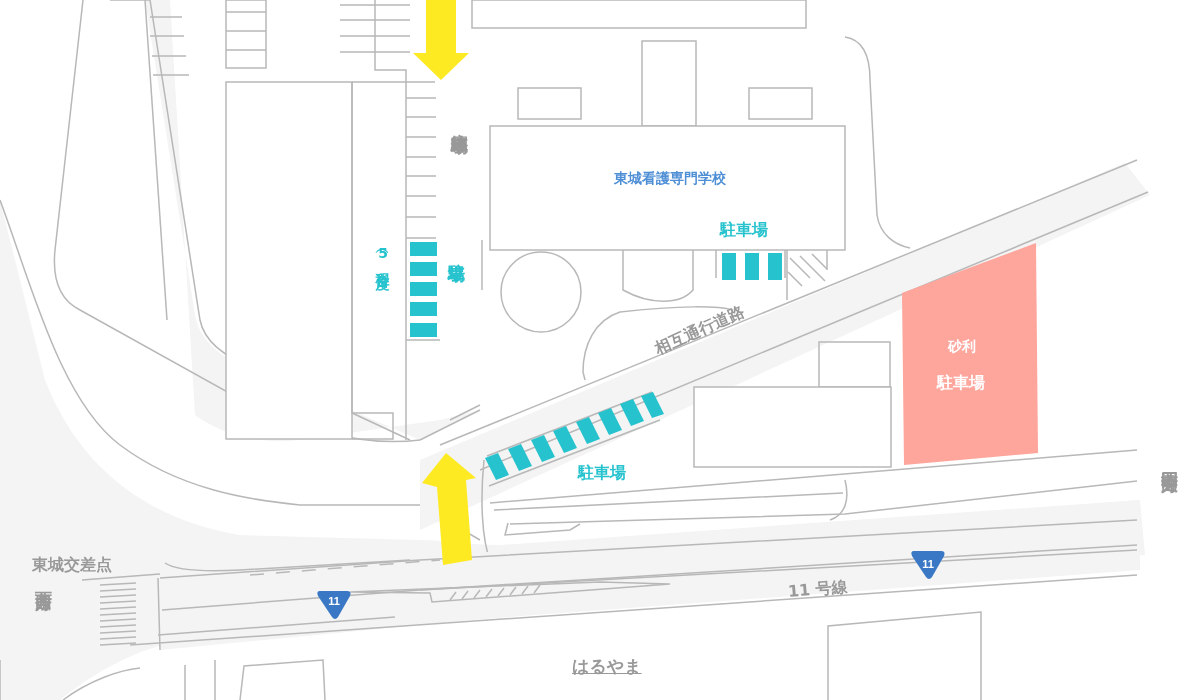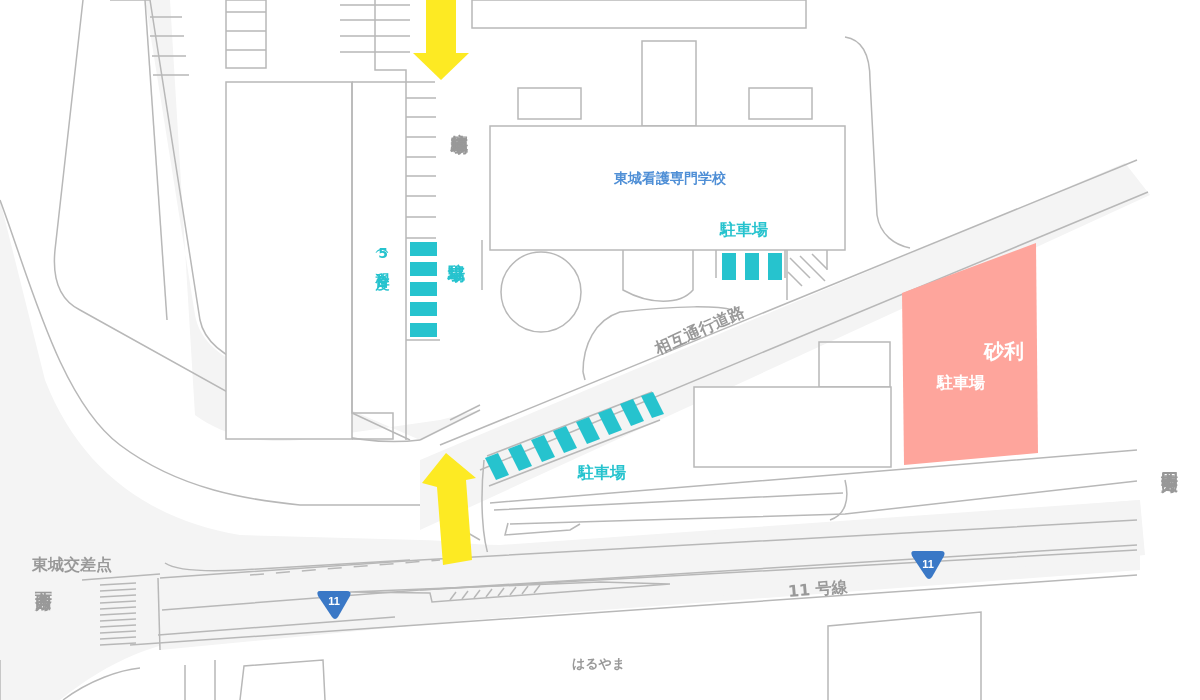--- a/index.html
+++ b/index.html
@@ -142,19 +142,19 @@
   </g>
 </svg>
 
 <div class="lbl" style="left:566px; top:170px; font-size:14px; color:#4f8fd6;margin-left:48px;">東城看護専門学校</div>
 <div class="lbl teal" style="left:720px; top:220px; font-size:16px;">駐車場</div>
 <div class="lbl gray v" style="left:449px; top:120px; font-size:17px;">病棟駐車場</div>
 <div class="lbl teal v" style="left:446px; top:250px; font-size:17px;">駐車場</div>
 <div class="lbl teal v" style="left:374px; top:244px; font-size:14px;">（5台程度）</div>
 <div class="lbl teal" style="left:578px; top:463px; font-size:16px;">駐車場</div>
 <div class="lbl gray" style="left:656px; top:340px; font-size:16px; transform:rotate(-24deg); transform-origin:left center;">相互通行道路</div>
-<div class="lbl" style="left:948px; top:338px; font-size:20px; color:#ffffff;margin-left:36px;">砂利</div>
+<div class="lbl" style="left:948px; top:338px; font-size:14px; color:#ffffff;">砂利</div>
 <div class="lbl" style="left:937px; top:373px; font-size:16px; color:#ffffff;">駐車場</div>
 <div class="lbl gray" style="left:32px; top:534px; font-size:16px;margin-top:21px;">東城交差点</div>
 <div class="lbl gray v" style="left:33px; top:578px; font-size:17px;">西条方面</div>
 <div class="lbl gray v" style="left:1159px; top:458px; font-size:17px;">四国中央方面</div>
 <div class="lbl gray" style="left:788px; top:582px; font-size:16px; transform:rotate(-5deg); transform-origin:left center;">11 号線</div>
-<div class="lbl gray" style="left:572px; top:655px; font-size:13px;">はるやま</div>
+<div class="lbl gray" style="left:572px; top:655px; font-size:17px;text-decoration:underline;">はるやま</div>
 
 </body></html>

